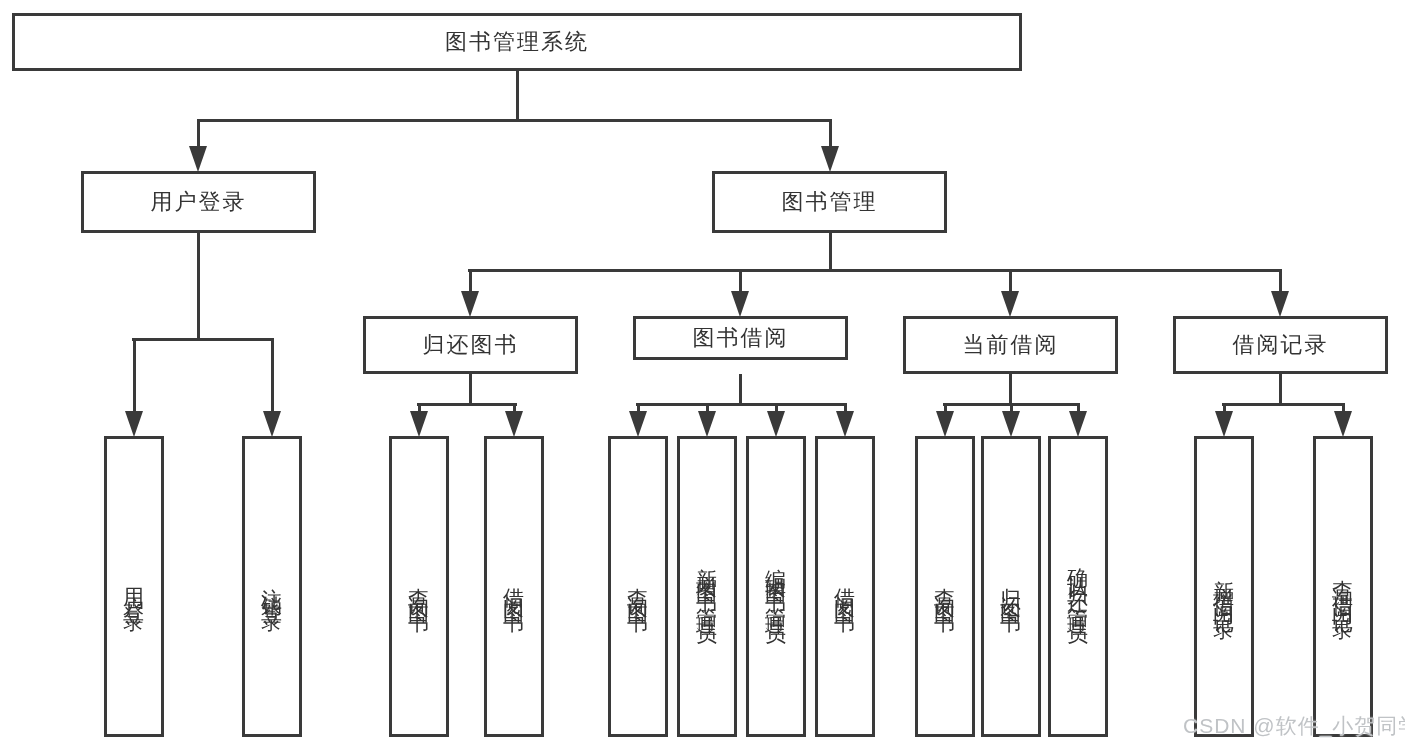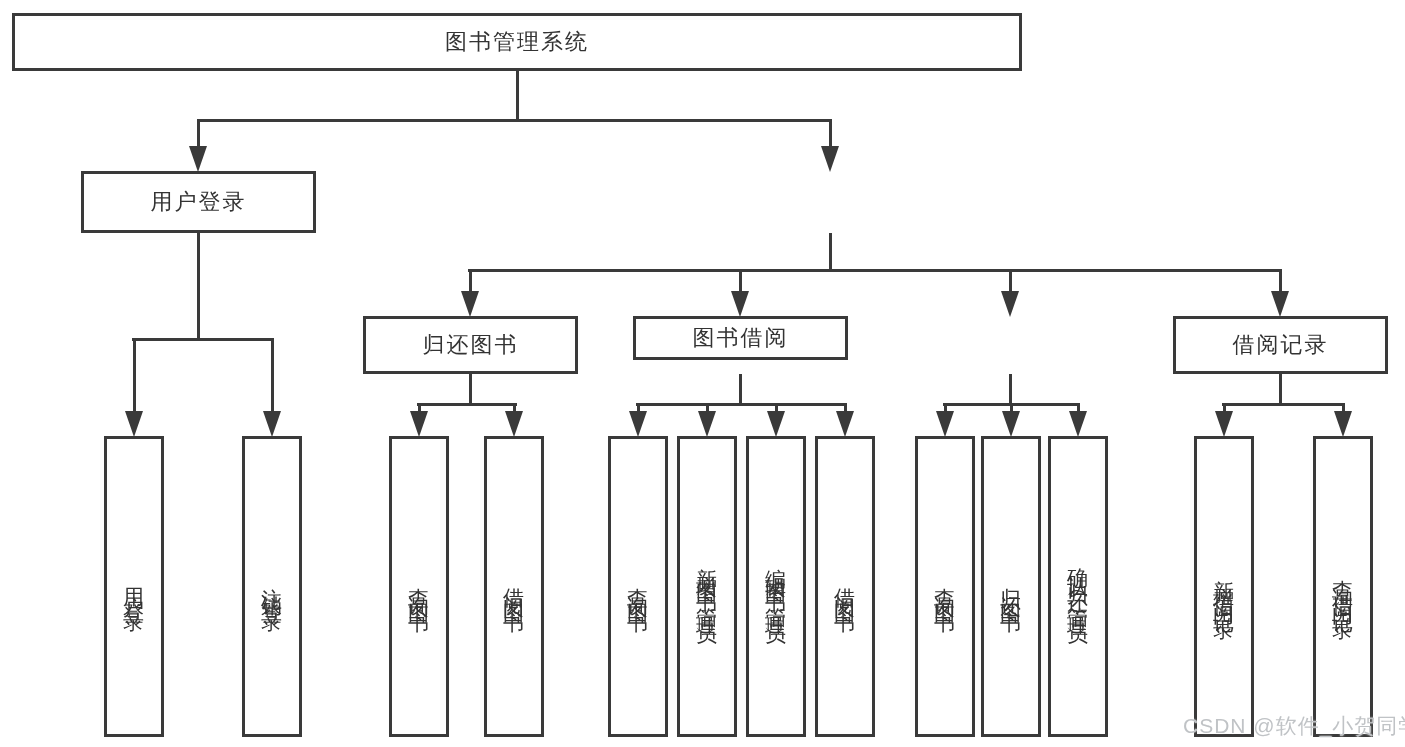--- a/index.html
+++ b/index.html
@@ -90,23 +90,25 @@
   <div class="vline" style="left:1279px;top:374px;height:31px"></div>
   <div class="hline" style="left:1222px;top:403px;width:123px"></div>
   <div class="vline" style="left:1223px;top:403px;height:10px"></div>
   <div class="vline" style="left:1342px;top:403px;height:10px"></div>
   <div class="ah" style="left:1215px;top:411px"></div>
   <div class="ah" style="left:1334px;top:411px"></div>
 
   <div class="box hbox" style="left:12px;top:13px;width:1010px;height:58px">图书管理系统</div>
 
   <div class="box hbox" style="left:81px;top:171px;width:235px;height:62px">用户登录</div>
+  <div class="box hbox" style="left:712px;top:171px;width:235px;height:62px">图书管理</div>
 
   <div class="box hbox" style="left:363px;top:316px;width:215px;height:58px">归还图书</div>
   <div class="box hbox" style="left:633px;top:316px;width:215px;height:44px">图书借阅</div>
+  <div class="box hbox" style="left:903px;top:316px;width:215px;height:58px">当前借阅</div>
   <div class="box hbox" style="left:1173px;top:316px;width:215px;height:58px">借阅记录</div>
 
   <div class="box vbox" style="left:104px">用户登录</div>
   <div class="box vbox" style="left:242px">注销登录</div>
 
   <div class="box vbox" style="left:389px">查询图书</div>
   <div class="box vbox" style="left:484px">借阅图书</div>
 
   <div class="box vbox" style="left:608px">查询图书</div>
   <div class="box vbox" style="left:677px">新增图书（管理员）</div>

